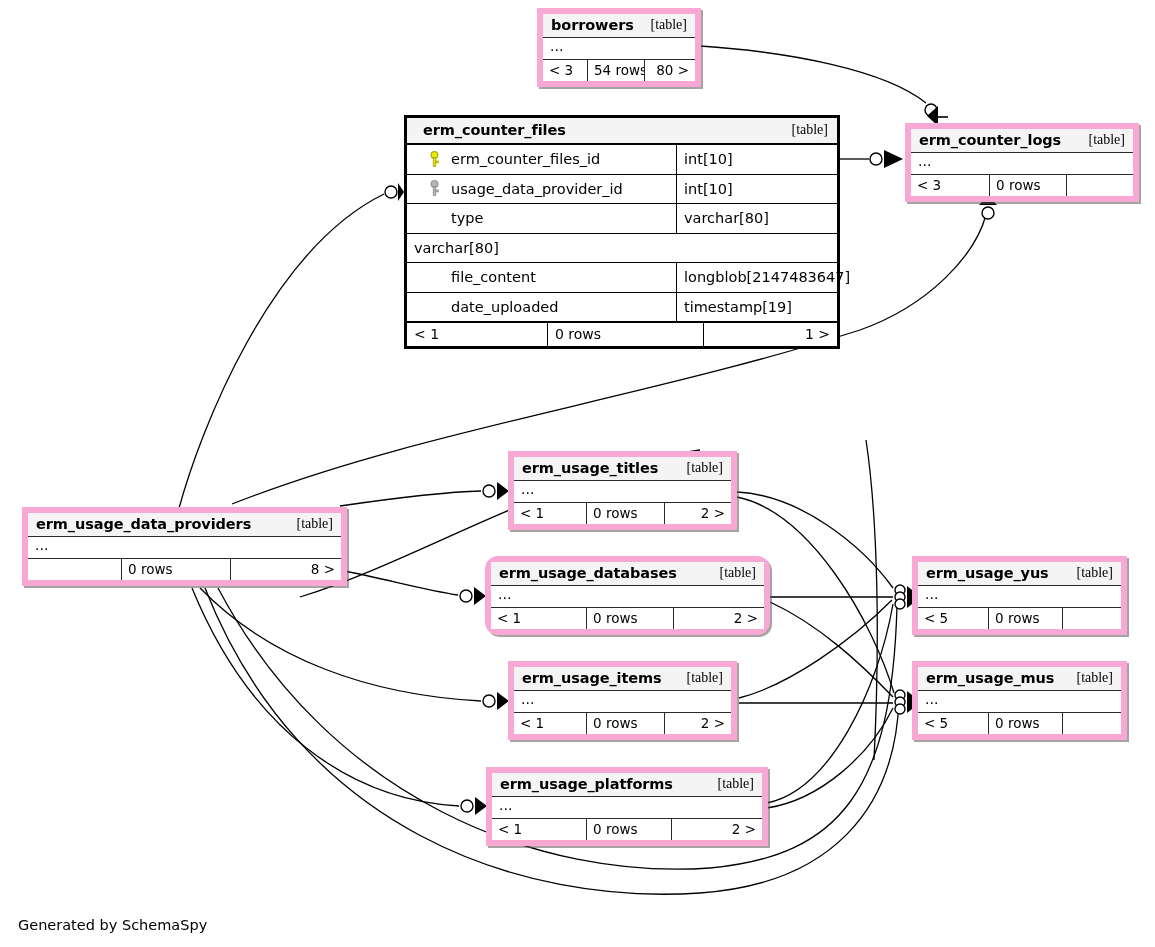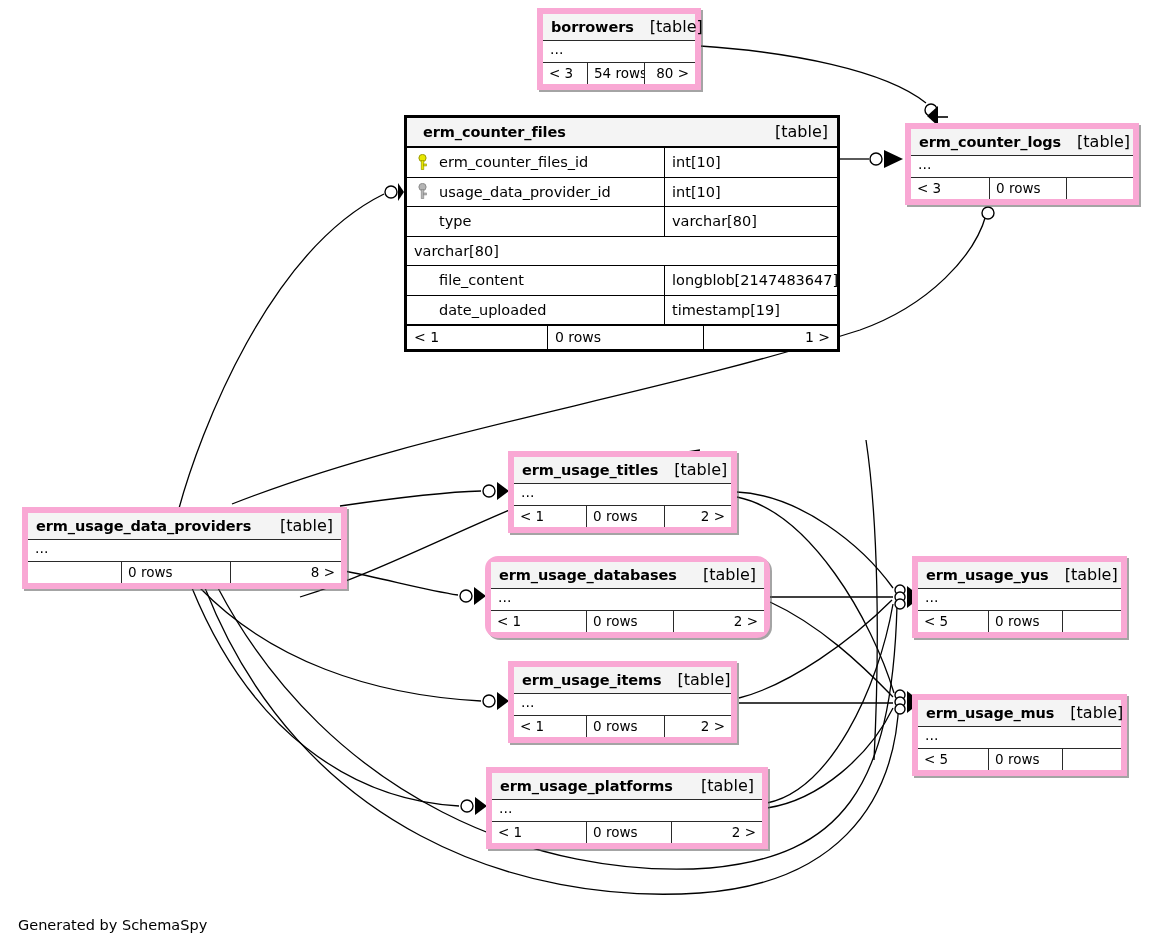--- a/index.html
+++ b/index.html
@@ -72,23 +72,24 @@
   .tnode.main .t-head {
     border-bottom: 2px solid #000000;
     padding: 4px 9px 5px 16px;
   }
   .t-name {
     font-weight: bold;
     font-size: 14.5px;
     letter-spacing: -0.1px;
   }
   .t-kind {
-    font-size: 16px;
+    font-size: 14px;
     font-weight: normal;
     padding-left: 16px;
+    font-family: Liberation Serif, serif;
   }
   .t-ellipsis {
     font-size: 14px;
     padding: 2px 7px 5px 7px;
     line-height: 13px;
     height: 22px;
     box-sizing: border-box;
     border-bottom: 1px solid #2a2a2a;
     background: #ffffff;
   }
@@ -122,20 +123,21 @@
   .t-col:last-of-type { }
   .col-name {
     flex: 0 0 258px;
     display: flex;
     align-items: center;
     padding-left: 10px;
     box-sizing: border-box;
     border-right: 1px solid #000000;
     height: 100%;
     white-space: nowrap;
+    margin-left: 12px;
   }
   .col-type {
     flex: 1 1 auto;
     padding-left: 7px;
     white-space: nowrap;
   }
   .key-slot {
     width: 22px;
     display: inline-flex;
     align-items: center;
@@ -441,21 +443,21 @@
       <span class="t-kind">[table]</span>
     </div>
     <div class="t-ellipsis">...</div>
     <div class="t-foot">
       <div class="fc-l" style="flex:0 0 70px;">&lt; 5</div>
       <div class="fc-c" style="flex:1 1 auto;">0 rows</div>
       <div class="fc-r" style="flex:0 0 58px;"></div>
     </div>
   </div>
 
-  <div class="tnode" style="left:912px; top:661px; width:215px;margin-top:33px;">
+  <div class="tnode" style="left:912px; top:661px; width:215px;">
     <div class="t-head">
       <span class="t-name">erm_usage_mus</span>
       <span class="t-kind">[table]</span>
     </div>
     <div class="t-ellipsis">...</div>
     <div class="t-foot">
       <div class="fc-l" style="flex:0 0 70px;">&lt; 5</div>
       <div class="fc-c" style="flex:1 1 auto;">0 rows</div>
       <div class="fc-r" style="flex:0 0 58px;"></div>
     </div>

